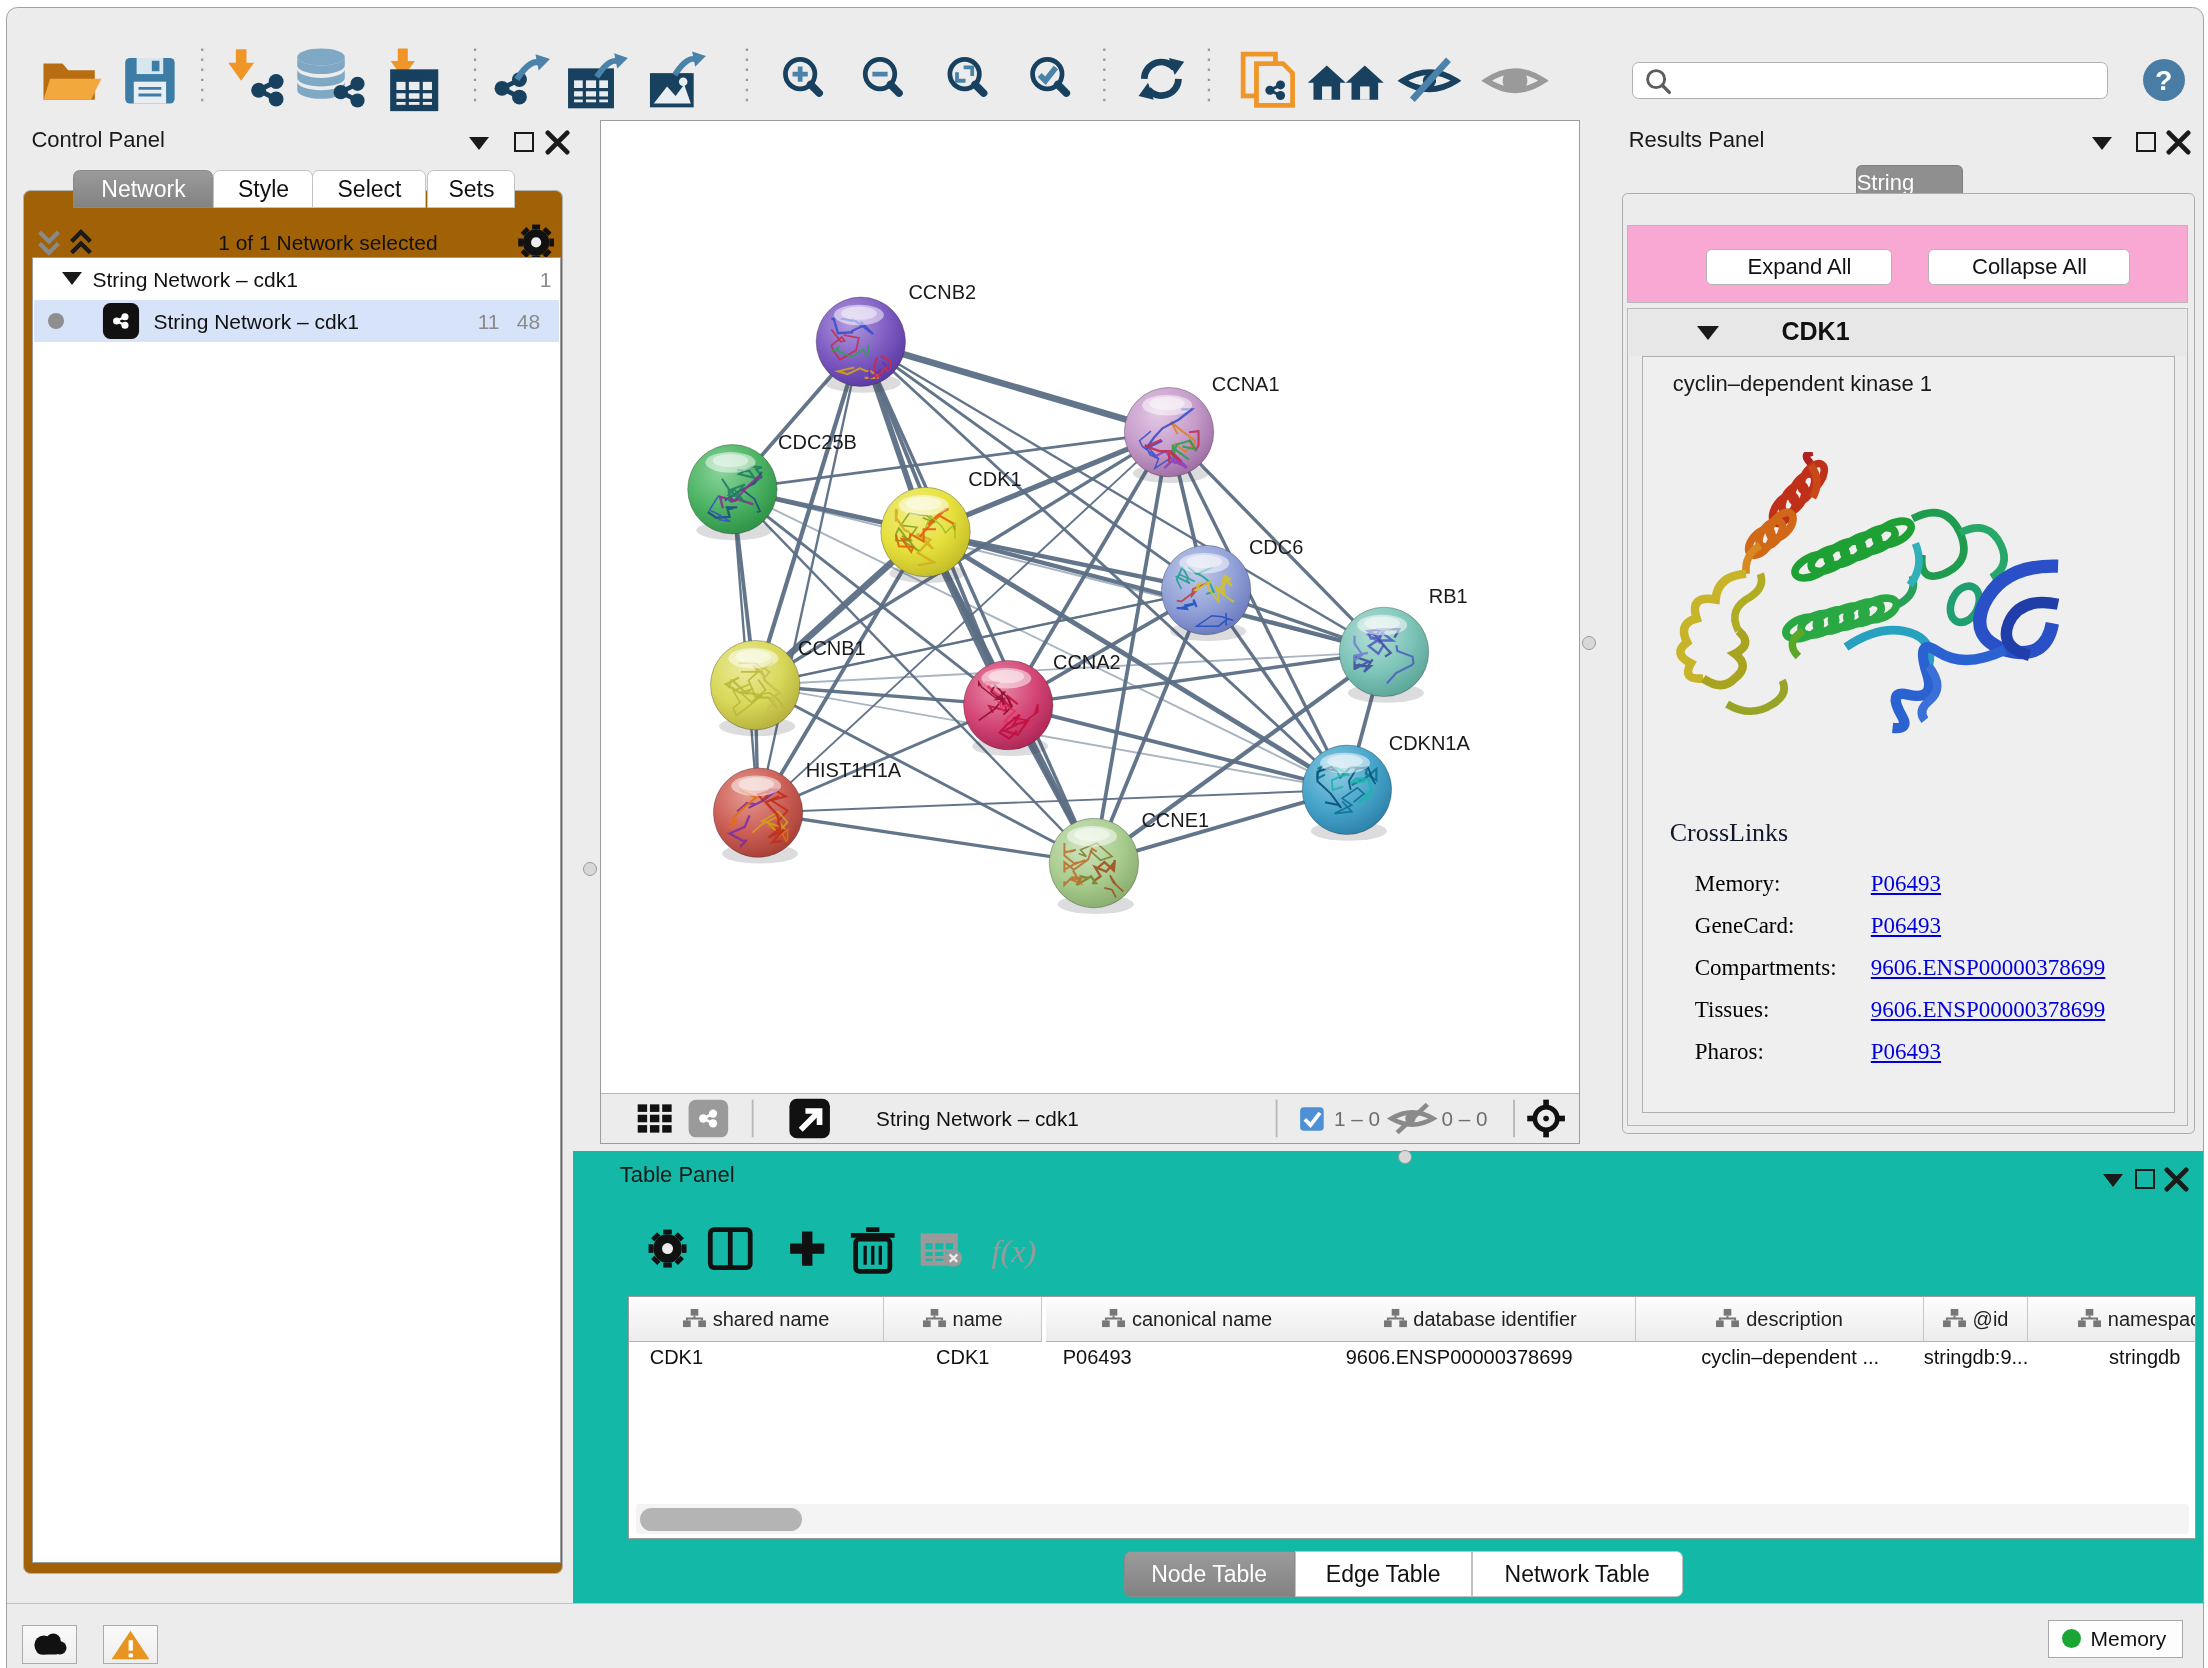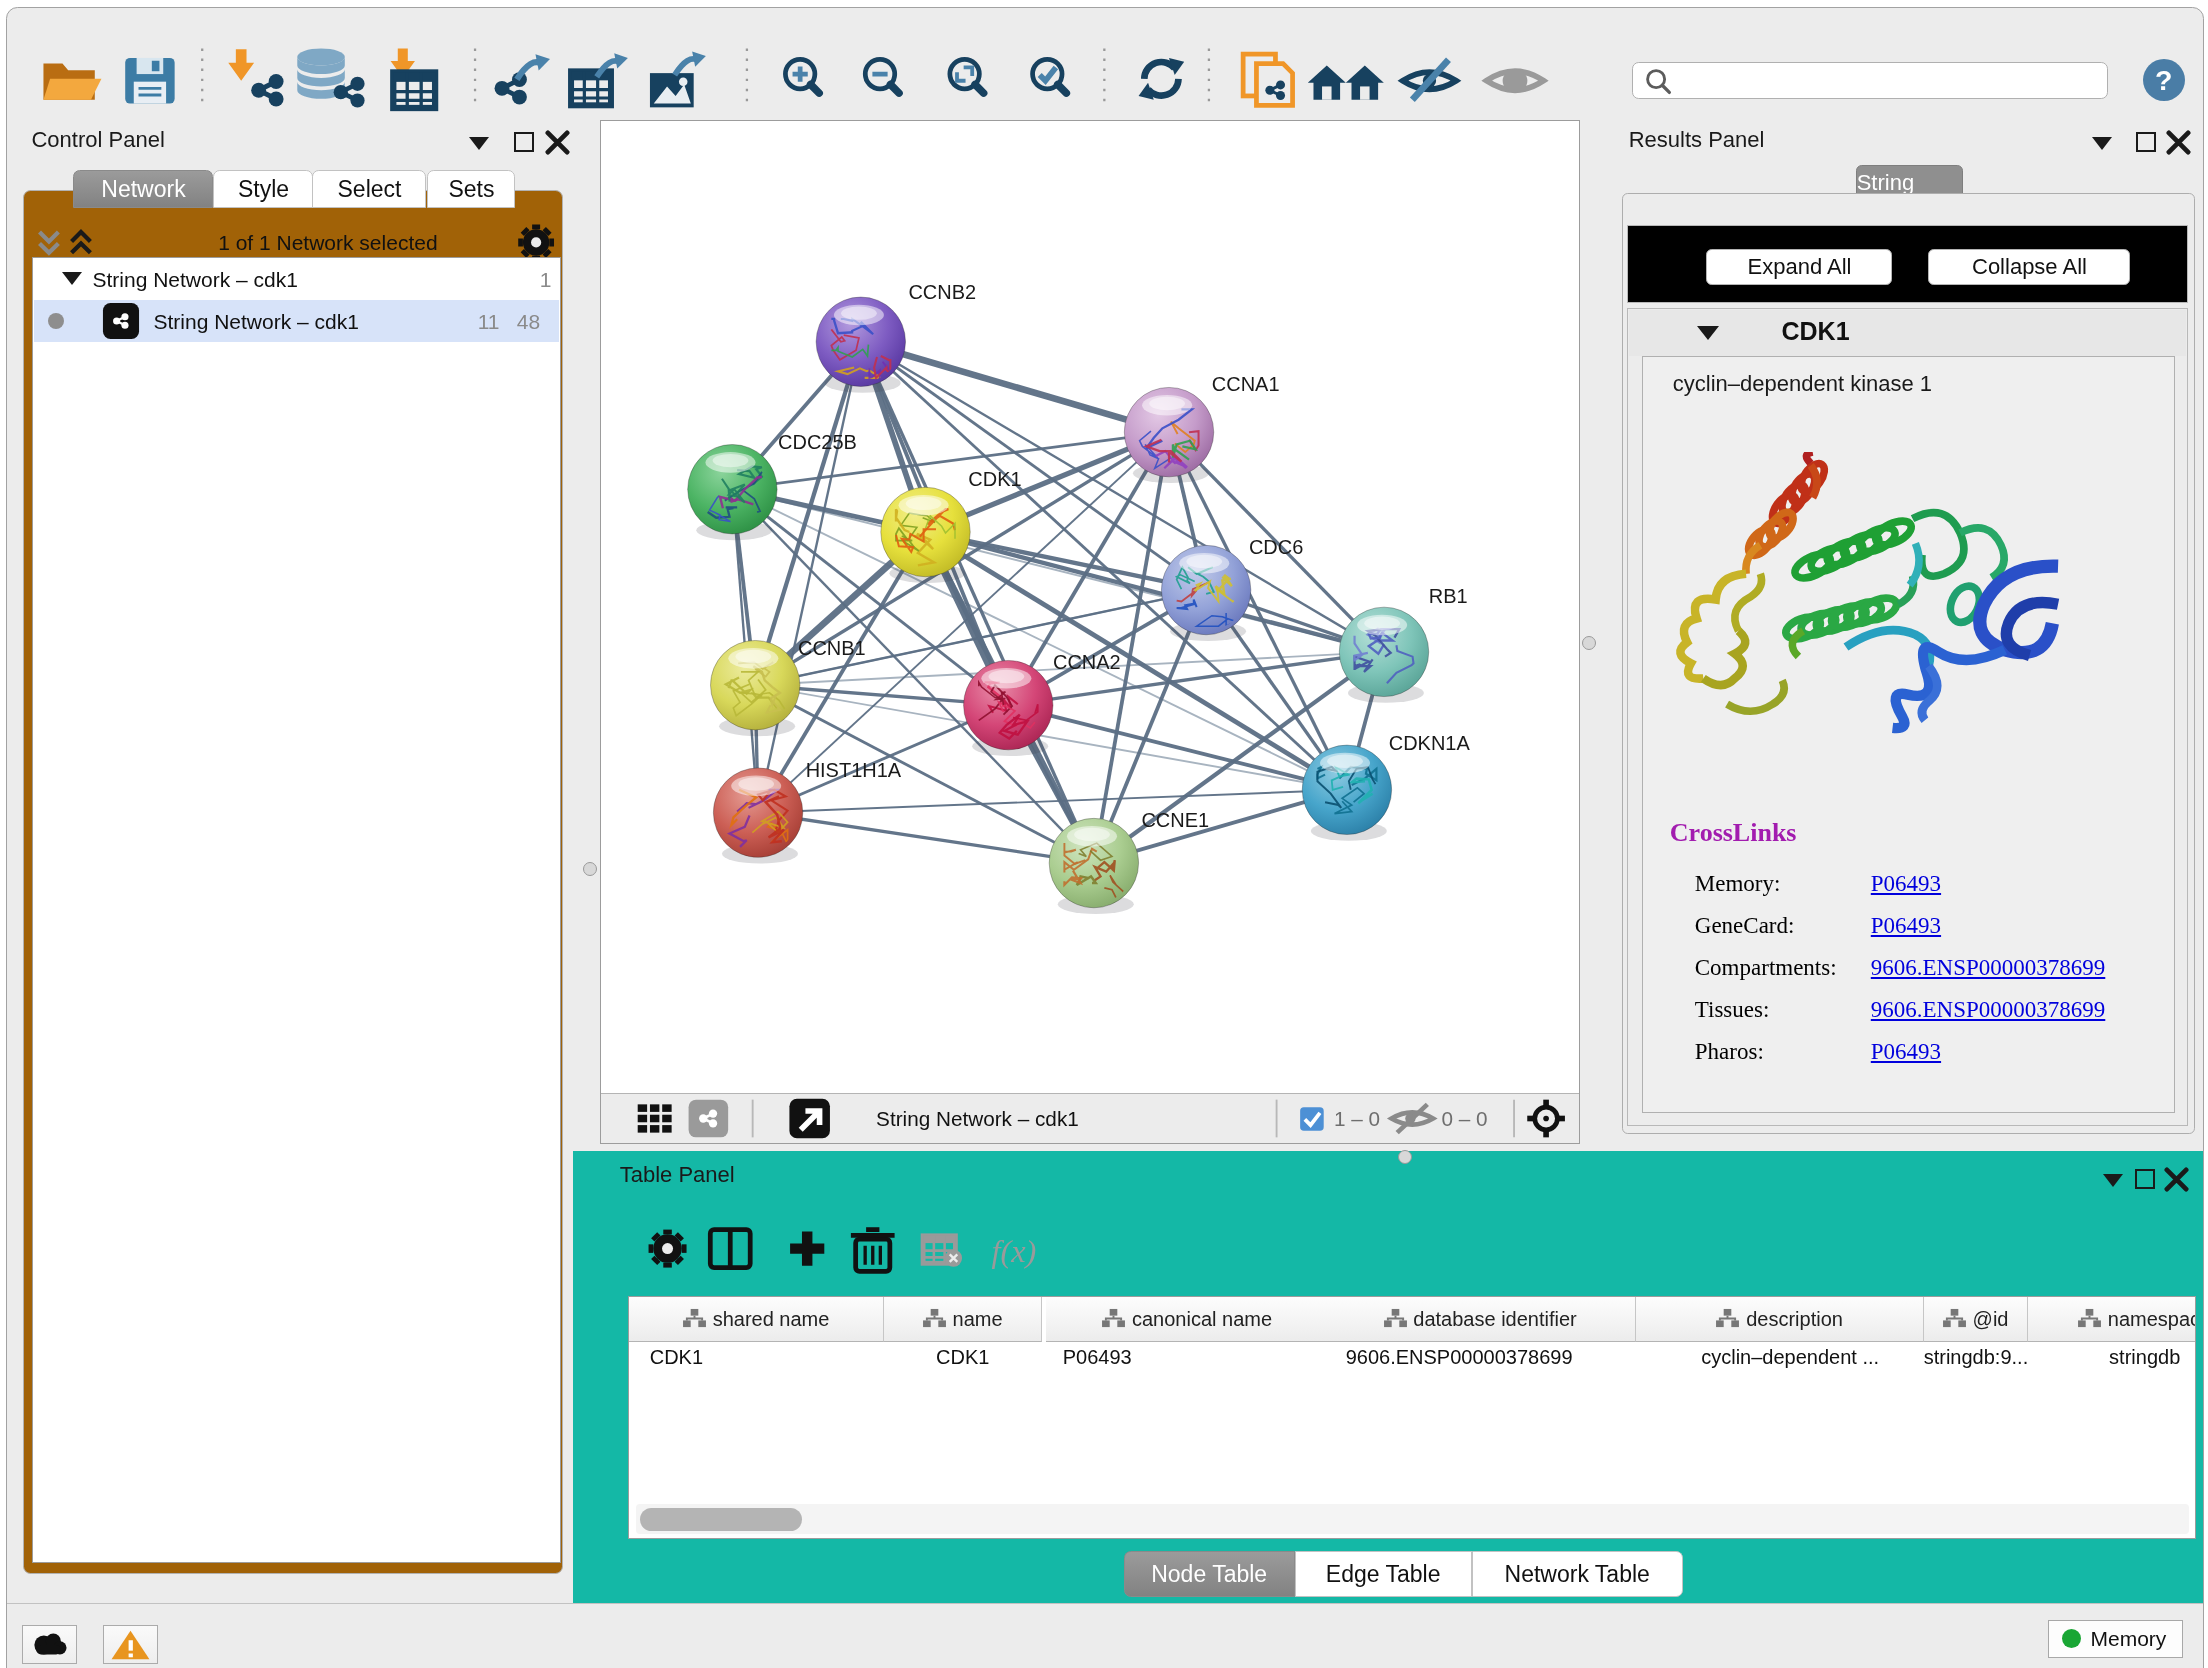--- a/index.html
+++ b/index.html
@@ -19,21 +19,21 @@
 .tabsel{background:linear-gradient(#9b9b9b,#828282);color:#fff;border-color:#8a8a8a}
 #cp-inner{position:absolute;left:12.4px;top:70px;width:540px;height:1384px;border:1px solid #b2b2b2;border-radius:7.6px;background:#a16207}
 #cp-list{position:absolute;left:8.6px;top:66px;width:529px;height:1306px;background:#fff;border:1px solid #9c9c9c}
 .trow{position:absolute;left:1px;width:525px;height:42px;font-size:21px;color:#111}
 
 #netpanel{position:absolute;left:593px;top:112px;width:980px;height:1024px;background:#fff;border:1px solid #9c9c9c}
 #netbar{position:absolute;left:0px;bottom:0px;width:100%;height:50px;background:#ececec;border-top:1px solid #b4b4b4;}
 
 #rpanel{position:absolute;left:1579px;top:112px;width:619px;height:1020px;background:#ececec}
 #r-outer{position:absolute;left:36px;top:73px;width:573px;height:941px;border:1px solid #adadad;border-radius:5.7px;background:#ececec}
-#r-box1{position:absolute;left:4.8px;top:31px;width:561px;height:78px;border:1px solid #b8b8b8;background:#000000}
+#r-box1{position:absolute;left:4.8px;top:31px;width:561px;height:78px;border:1px solid #b8b8b8;background:#f9a8d4}
 #r-box2{position:absolute;left:4.8px;top:114px;width:561px;height:818px;border:1px solid #b8b8b8;background:#ececec}
 .rbtn{position:absolute;top:23px;height:36px;background:#fff;border:1px solid #b4b4b4;border-radius:5.7px;font-size:22px;text-align:center;line-height:34px;color:#111}
 #r-cdk-head{position:absolute;left:1px;top:1px;width:557px;height:46px;background:#e7e7e7}
 #r-content{position:absolute;left:13.3px;top:47px;width:533px;height:757px;border:1px solid #b0b0b0;background:#efefef}
 .serif{font-family:"Liberation Serif",serif}
 .xlink{color:#0000dd;text-decoration:underline}
 
 #tpanel{position:absolute;left:566px;top:1143px;width:1634px;height:458px;background:#14b8a6}
 #tbl-box{position:absolute;left:55px;top:145px;width:1568px;height:243px;background:#fff;border:1px solid #9c9c9c;overflow:hidden}
 .th{position:absolute;top:0;height:45px;background:linear-gradient(#fdfdfd,#ececec);border-right:1px solid #c6c6c6;border-bottom:1px solid #b4b4b4;font-size:20px;color:#222;text-align:center;line-height:45px}
@@ -590,21 +590,21 @@
               <path d="M255 70 Q290 52 305 85 Q318 115 288 128 Q262 138 265 108" fill="none" stroke="#1f9c50" stroke-width="8"></path>
               <path d="M305 85 Q335 70 348 98 Q358 120 338 132" fill="none" stroke="#28a868" stroke-width="8"></path>
               <ellipse cx="310" cy="160" rx="14" ry="20" fill="none" stroke="#20a070" stroke-width="8" transform="rotate(25 310 160)"></ellipse>
               <path d="M185 205 Q225 178 258 192 Q278 202 272 225" fill="none" stroke="#28a0c0" stroke-width="9"></path>
               <path d="M258 96 Q268 120 252 140" fill="none" stroke="#30b0b8" stroke-width="8"></path>
               <path d="M408 120 Q350 118 330 160 Q315 195 352 208 Q395 220 402 180" fill="none" stroke="#2a50c8" stroke-width="14"></path>
               <path d="M352 208 Q310 228 282 210 Q258 194 270 232 Q280 262 250 255 Q228 250 244 278 Q252 292 234 290" fill="none" stroke="#2b62d2" stroke-width="11"></path>
               <path d="M408 160 Q368 152 356 180 Q346 205 378 214" fill="none" stroke="#1f3eaa" stroke-width="12"></path>
               <path d="M272 225 Q290 248 272 262 Q260 272 268 282" fill="none" stroke="#3a70d8" stroke-width="9"></path>
             </svg>
-          <div class="abs serif" style="left:27px;top:461px;font-size:26px;font-weight:700;color:#a21caf">CrossLinks</div>
+          <div class="abs serif" style="left:27px;top:461px;font-size:26px;font-weight:400;color:#0f172a">CrossLinks</div>
           <div class="abs serif" style="left:52px;top:506px;font-size:23px;color:#000;line-height:42px">
             <div>Memory:</div>
               <div>GeneCard:</div>
               <div>Compartments:</div>
               <div>Tissues:</div>
               <div>Pharos:</div>
           </div>
           <div class="abs serif" style="left:228px;top:506px;font-size:23px;line-height:42px">
             <div class="xlink">P06493</div>
               <div class="xlink">P06493</div>

